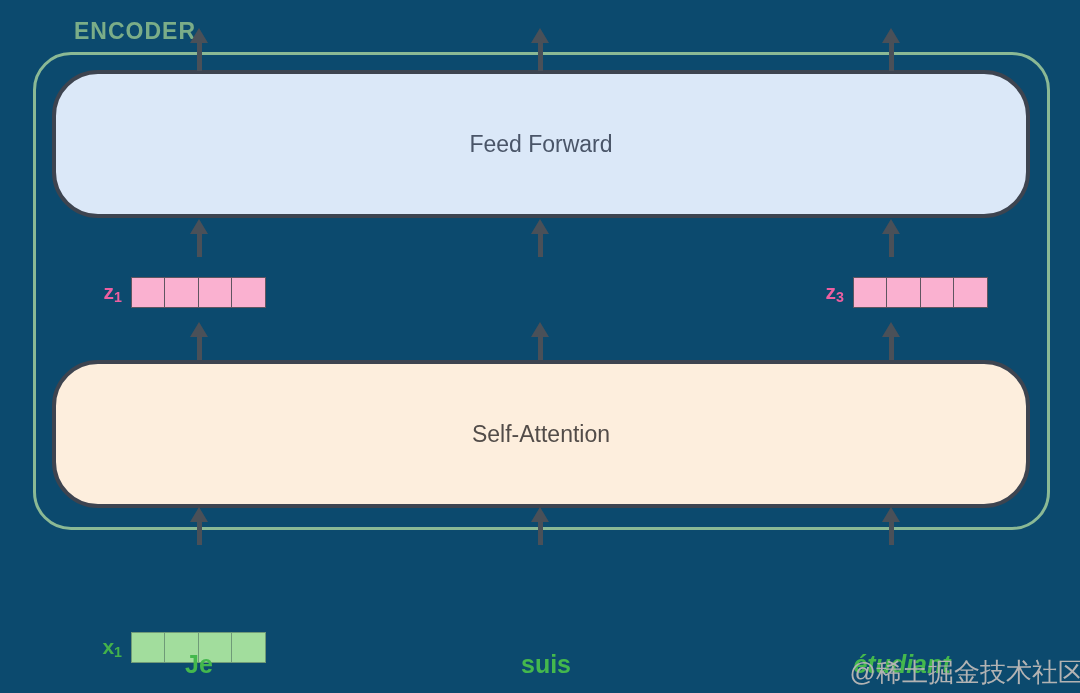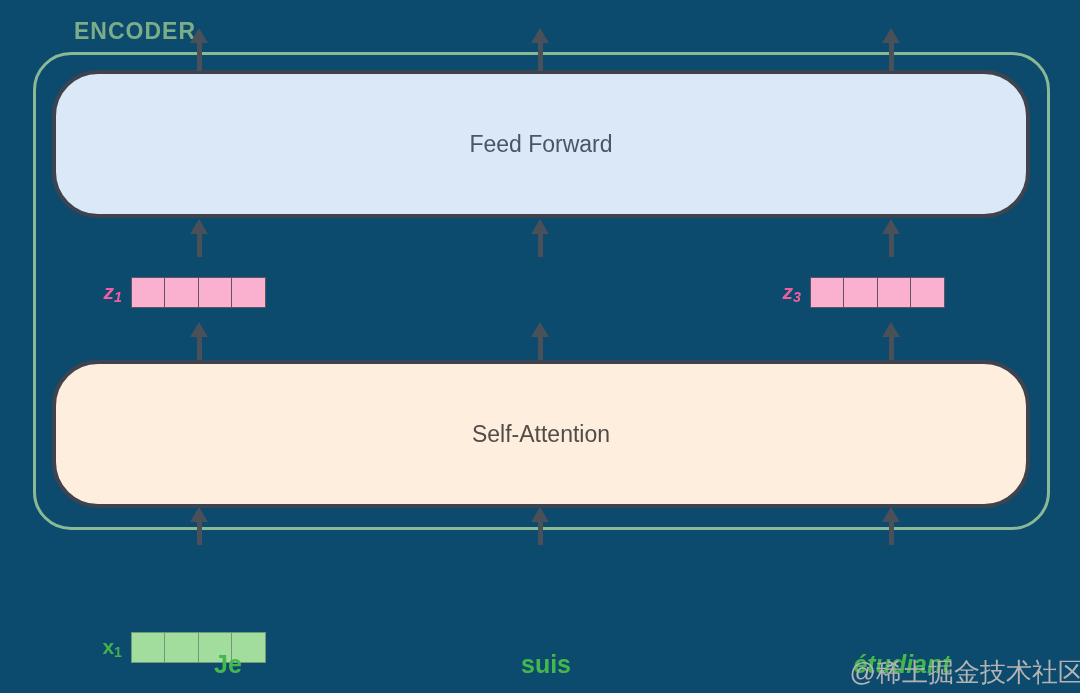--- a/index.html
+++ b/index.html
@@ -43,21 +43,21 @@
   
   .vec{position:absolute;display:flex;}
   .cell{width:33px;height:29px;border:1.5px solid;margin-left:-1.5px;box-sizing:content-box;}
   .cell:first-child{margin-left:0;}
   .vec.pink .cell{background:#fab1d0;border-color:#5f5560;}
   .vec.green .cell{background:#a2dd9d;border-color:#6f9a78;}
   .vec-label{
     position:absolute;right:100%;margin-right:10px;top:50%;transform:translateY(-50%);
     font-weight:bold;font-size:21px;line-height:1;white-space:nowrap;
   }
-  .vec.pink .vec-label{color:#ed5fa0;font-style:italic;}
+  .vec.pink .vec-label{color:#ed5fa0;}
   .vec.green .vec-label{color:#43b14b;}
   .vec-label .sub{font-size:0.68em;vertical-align:-0.22em;}
   
   .token{
     position:absolute;top:650px;transform:translateX(-50%);
     font-size:25px;font-weight:bold;color:#44b84d;white-space:nowrap;
   }
   
   .watermark{
     position:absolute;right:-4px;top:655px;
@@ -105,21 +105,21 @@
       <div class="shaft"></div>
     </div>
 
   <div class="vec pink" style="left:132px;top:277px;">
     <span class="vec-label"><span>z</span><span class="sub">1</span></span>
     <div class="cell"></div>
       <div class="cell"></div>
       <div class="cell"></div>
       <div class="cell"></div>
   </div>
-  <div class="vec pink" style="left:811px;top:277px;border-radius:13px;">
+  <div class="vec pink" style="left:854px;top:277px;border-radius:13px;">
     <span class="vec-label"><span>z</span><span class="sub">3</span></span>
     <div class="cell"></div>
       <div class="cell"></div>
       <div class="cell"></div>
       <div class="cell"></div>
   </div>
 
   <div class="arrow" style="left:199px;top:322px;height:38px;">
       <div class="head"></div>
       <div class="shaft"></div>
@@ -147,19 +147,19 @@
     </div>
 
   <div class="vec green" style="left:132px;top:596px;margin-top:36px;">
     <span class="vec-label"><span>x</span><span class="sub">1</span></span>
     <div class="cell"></div>
       <div class="cell"></div>
       <div class="cell"></div>
       <div class="cell"></div>
   </div>
 
-  <div class="token" style="left:199px;margin-left:29px;">Je</div>
+  <div class="token" style="left:199px;">Je</div>
   <div class="token" style="left:546px;">suis</div>
   <div class="token" style="left:902px;font-style:italic;">étudiant</div>
 
   <div class="watermark">@稀土掘金技术社区</div>
 
 </div>
 
 </body></html>

